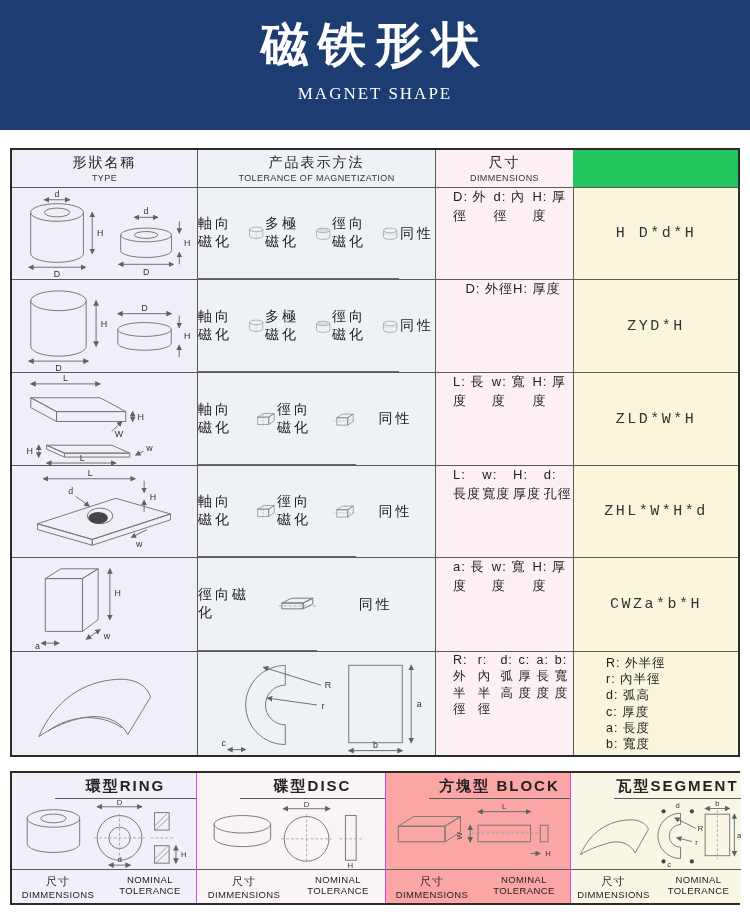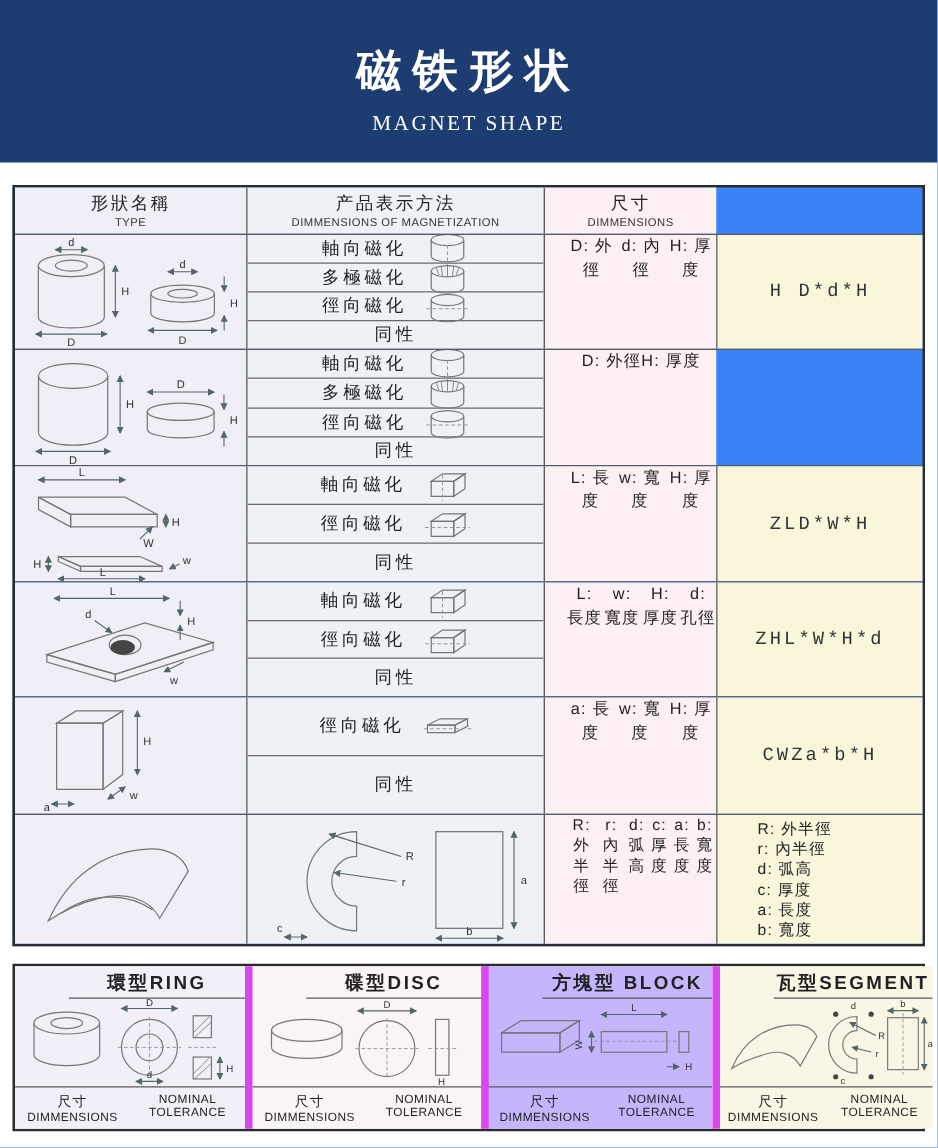--- a/index.html
+++ b/index.html
@@ -3,51 +3,51 @@
 <meta charset="utf-8">
 <style>
   * { box-sizing: border-box; margin: 0; padding: 0; }
   html,body { width: 750px; }
   body {
     height: 918px; background: #ffffff; position: relative; overflow: hidden;
     font-family: "Liberation Sans", "DejaVu Sans", sans-serif; color: #222;
   }
   
   .banner { height: 130px; background: #1d3c72; text-align: center; color: #fff; }
-  .banner .title { font-size: 36px; font-weight: bold; letter-spacing: 9px; padding-top: 33px; }
+  .banner .title { font-size: 48px; font-weight: bold; letter-spacing: 9px; padding-top: 13px; }
   .banner .subtitle { font-family: "Liberation Serif", "DejaVu Serif", serif; font-size: 17px; letter-spacing: 2px; margin-top: 7px; }
 
   
   .mtable { width: 730px; margin: 18px auto 0; border: 2px solid #2b2b2b;
-            display: grid; grid-template-rows: 37px 92px 93px 93px 92px 94px 104px; background:#3b82f6;text-align:center; }
+            display: grid; grid-template-rows: 37px 92px 93px 93px 92px 94px 104px; background:#22c55e; }
   .trow { display: grid; grid-template-columns: 185px 238px 138px 1fr; border-top: 1px solid #5a5a5a; min-height: 0; }
   .trow:first-child { border-top: none; }
   .cell { border-left: 1px solid #5a5a5a; overflow: hidden; min-height: 0; }
   .cell:first-child { border-left: none; }
   .c1 { background: #f0eef6; display: flex; align-items: center; justify-content: center; }
-  .c2 { background: #eef1f6; display: flex; flex-direction: column; }
+  .c2 { background: #eef1f6; display: flex; }
   .c3 { background: #fcf0f2; display: flex; justify-content: center; padding-left: 17px; }
   .c4 { background: #faf6dc; display: flex; align-items: center; justify-content: center; }
   .c4.list { flex-direction: column; align-items: flex-start; padding-left: 32px; justify-content: center; }
   .thead .cell { display: flex; flex-direction: column; align-items: center; justify-content: center; }
   .hz { font-size: 14px; letter-spacing: 2px; }
   .he { font-size: 9px; letter-spacing: 0.4px; margin-top: 1px; color:#333; }
   .mrow { flex: 1; display: flex; align-items: center; justify-content: center; gap: 14px; border-bottom: 1px solid #6a6a6a; min-height:0; }
   .mrow:last-child { border-bottom: none; }
   .mlabel { font-size: 14px; letter-spacing: 3px; }
   .dline { font-size: 13px; letter-spacing: 1px; line-height: 1.45; }
   .tight .dline { font-size: 12.5px; line-height: 1.3; }
   .code { font-size: 15px; letter-spacing: 2.5px; color: #333; font-family: Liberation Mono, monospace; }
 
   
   .btable { width: 730px; margin: 14px auto 0; border: 2px solid #2b2b2b;
             display: grid; grid-template-columns: 184px 189px 185px 1fr; }
-  .bsec { border-left: 6px solid #d946ef; display: flex; flex-direction: column; }
+  .bsec { border-left: 1px solid #d946ef; display: flex; flex-direction: column; }
   .bsec:first-child { border-left: none; }
-  .bs1 { background: #f1eff7; } .bs2 { background: #fbf4f5; } .bs3 { background: #c4b5fd; } .bs4 { background: #faf6e6; }
+  .bs1 { background: #f1eff7; } .bs2 { background: #fbf4f5; } .bs3 { background: #fca5a5; } .bs4 { background: #faf6e6; }
   .btitle { height: 26px; border-bottom: 1px solid #5a5a5a; text-align: center; font-size: 15px; letter-spacing: 2px; padding-top: 4px; font-weight: bold; margin-left: 43px; }
   .bbody { height: 70px; display: flex; align-items: center; justify-content: center; }
   .bfoot { border-top: 1px solid #5a5a5a; height: 34px; display: flex; text-align: center; }
   .bfoot > div { flex: 1; padding-top: 4px; }
   .fz { font-size: 11px; letter-spacing: 1px; }
   .fe { font-size: 9.5px; letter-spacing: 0.4px; }
 
   
   svg .sh   { fill: none; stroke: #777; stroke-width: 1; }
   svg .shf  { fill: #454545; stroke: none; }
@@ -116,21 +116,21 @@
 
 <div class="mtable">
 
   <div class="trow thead">
     <div class="cell c1">
       <div class="hz">形狀名稱</div>
       <div class="he">TYPE</div>
     </div>
     <div class="cell c2" style="align-items:center;justify-content:center;">
       <div class="hz">产品表示方法</div>
-      <div class="he">DIMMENSIONS OF MAGNETIZATION</div>
+      <div class="he">TOLERANCE OF MAGNETIZATION</div>
     </div>
     <div class="cell c3" style="align-items:center;padding-left:0;">
       <div class="hz">尺寸</div>
       <div class="he">DIMMENSIONS</div>
     </div>
   </div>
 
   <div class="trow">
     <div class="cell c1">
       <svg width="183" height="90" viewBox="0 0 185 92">
@@ -234,20 +234,23 @@
           </svg>
       </div>
       <div class="mrow solo">
         <span class="mlabel">同性</span>
       </div>
     </div>
     <div class="cell c3">
       <div class="dline">D: 外徑</div>
       <div class="dline">H: 厚度</div>
     </div>
+    <div class="cell c4">
+      <span class="code">ZYD*H</span>
+    </div>
   </div>
 
   <div class="trow">
     <div class="cell c1">
       <svg width="183" height="91" viewBox="0 0 185 92">
         <line class="dim" x1="18" y1="10" x2="88" y2="10"></line>
           <text class="lbl" x="53" y="7">L</text>
         <path class="sh" d="M18 24 L88 24 L114 38 L44 38 Z"></path>
         <path class="sh" d="M44 38 L114 38 L114 48 L44 48 Z"></path>
         <path class="sh" d="M18 24 L44 38 L44 48 L18 34 Z"></path>

